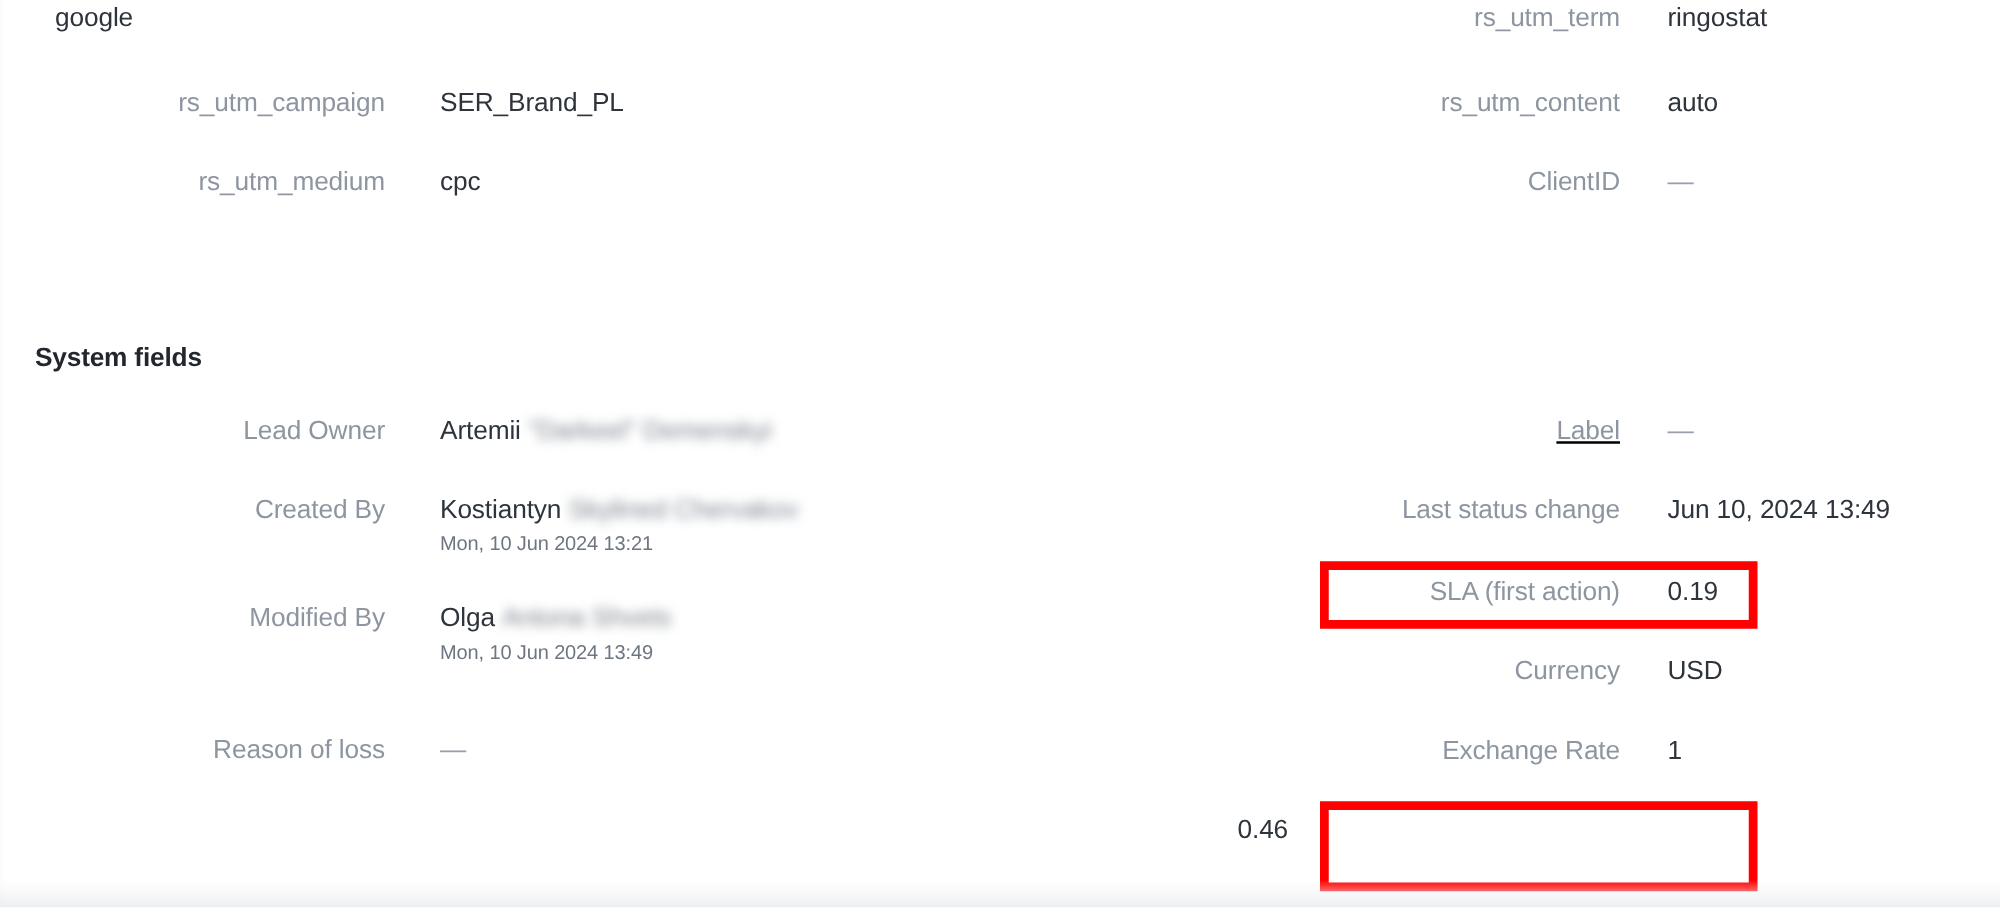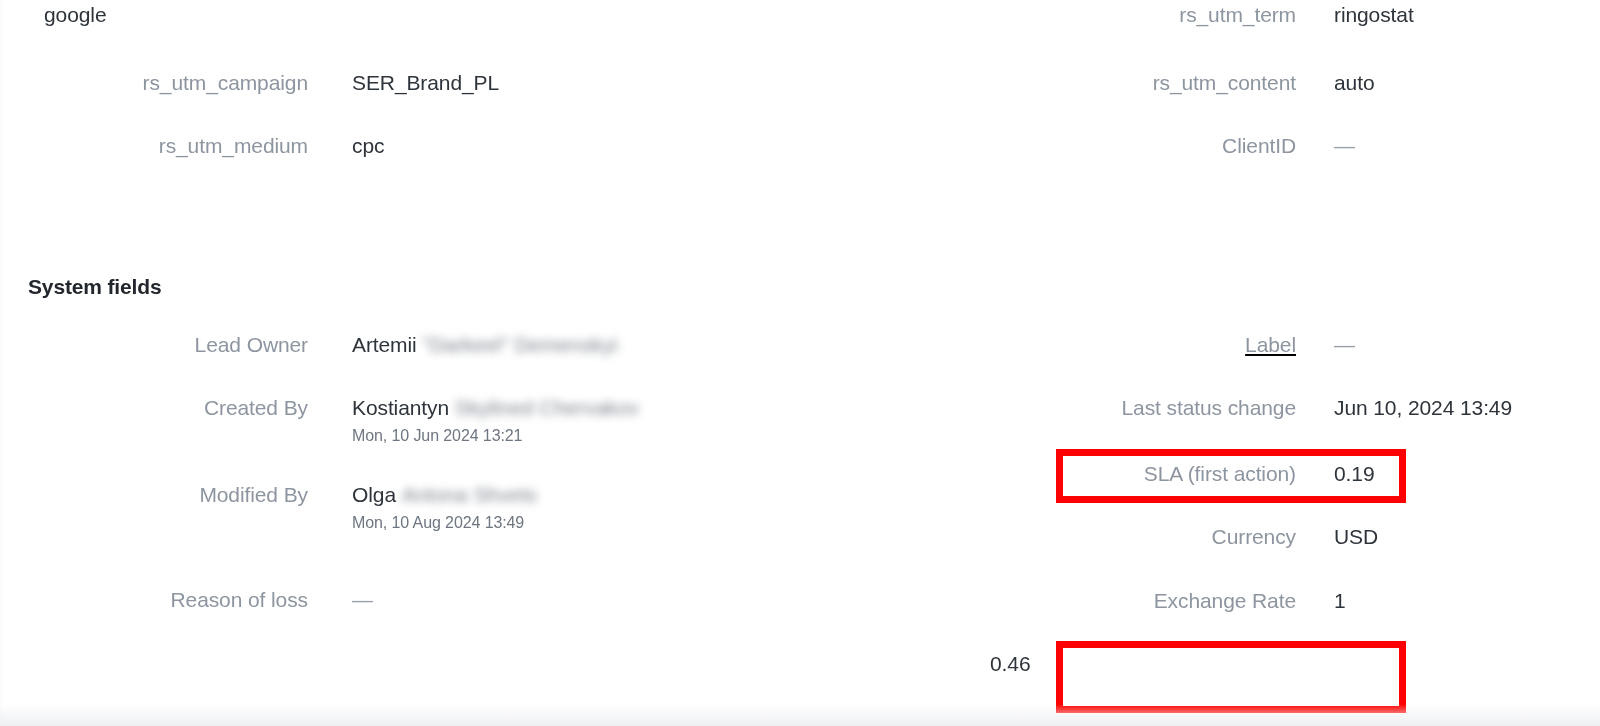--- a/index.html
+++ b/index.html
@@ -213,21 +213,21 @@
   </div>
 
   <div class="field-row" style="left:0; top:482px; width:760px;">
     <div class="f-label-wrap" style="width:308px;">
       <span class="f-label">Modified By</span>
     </div>
     <div style="margin-left:44px;">
       <div>
         <span class="f-value">Olga</span><span class="f-value">&nbsp;</span><span class="f-value redacted">Antona Shvets</span>
       </div>
-      <div class="f-sub">Mon, 10 Aug 2024 13:49</div>
+      <div class="f-sub">Mon, 10 Jun 2024 13:49</div>
     </div>
   </div>
 
   <div class="field-row" style="left:0; top:587px; width:760px;">
     <div class="f-label-wrap" style="width:308px;">
       <span class="f-label">Reason of loss</span>
     </div>
     <div style="margin-left:44px;">
       <span class="f-value dash">—</span>
     </div>

